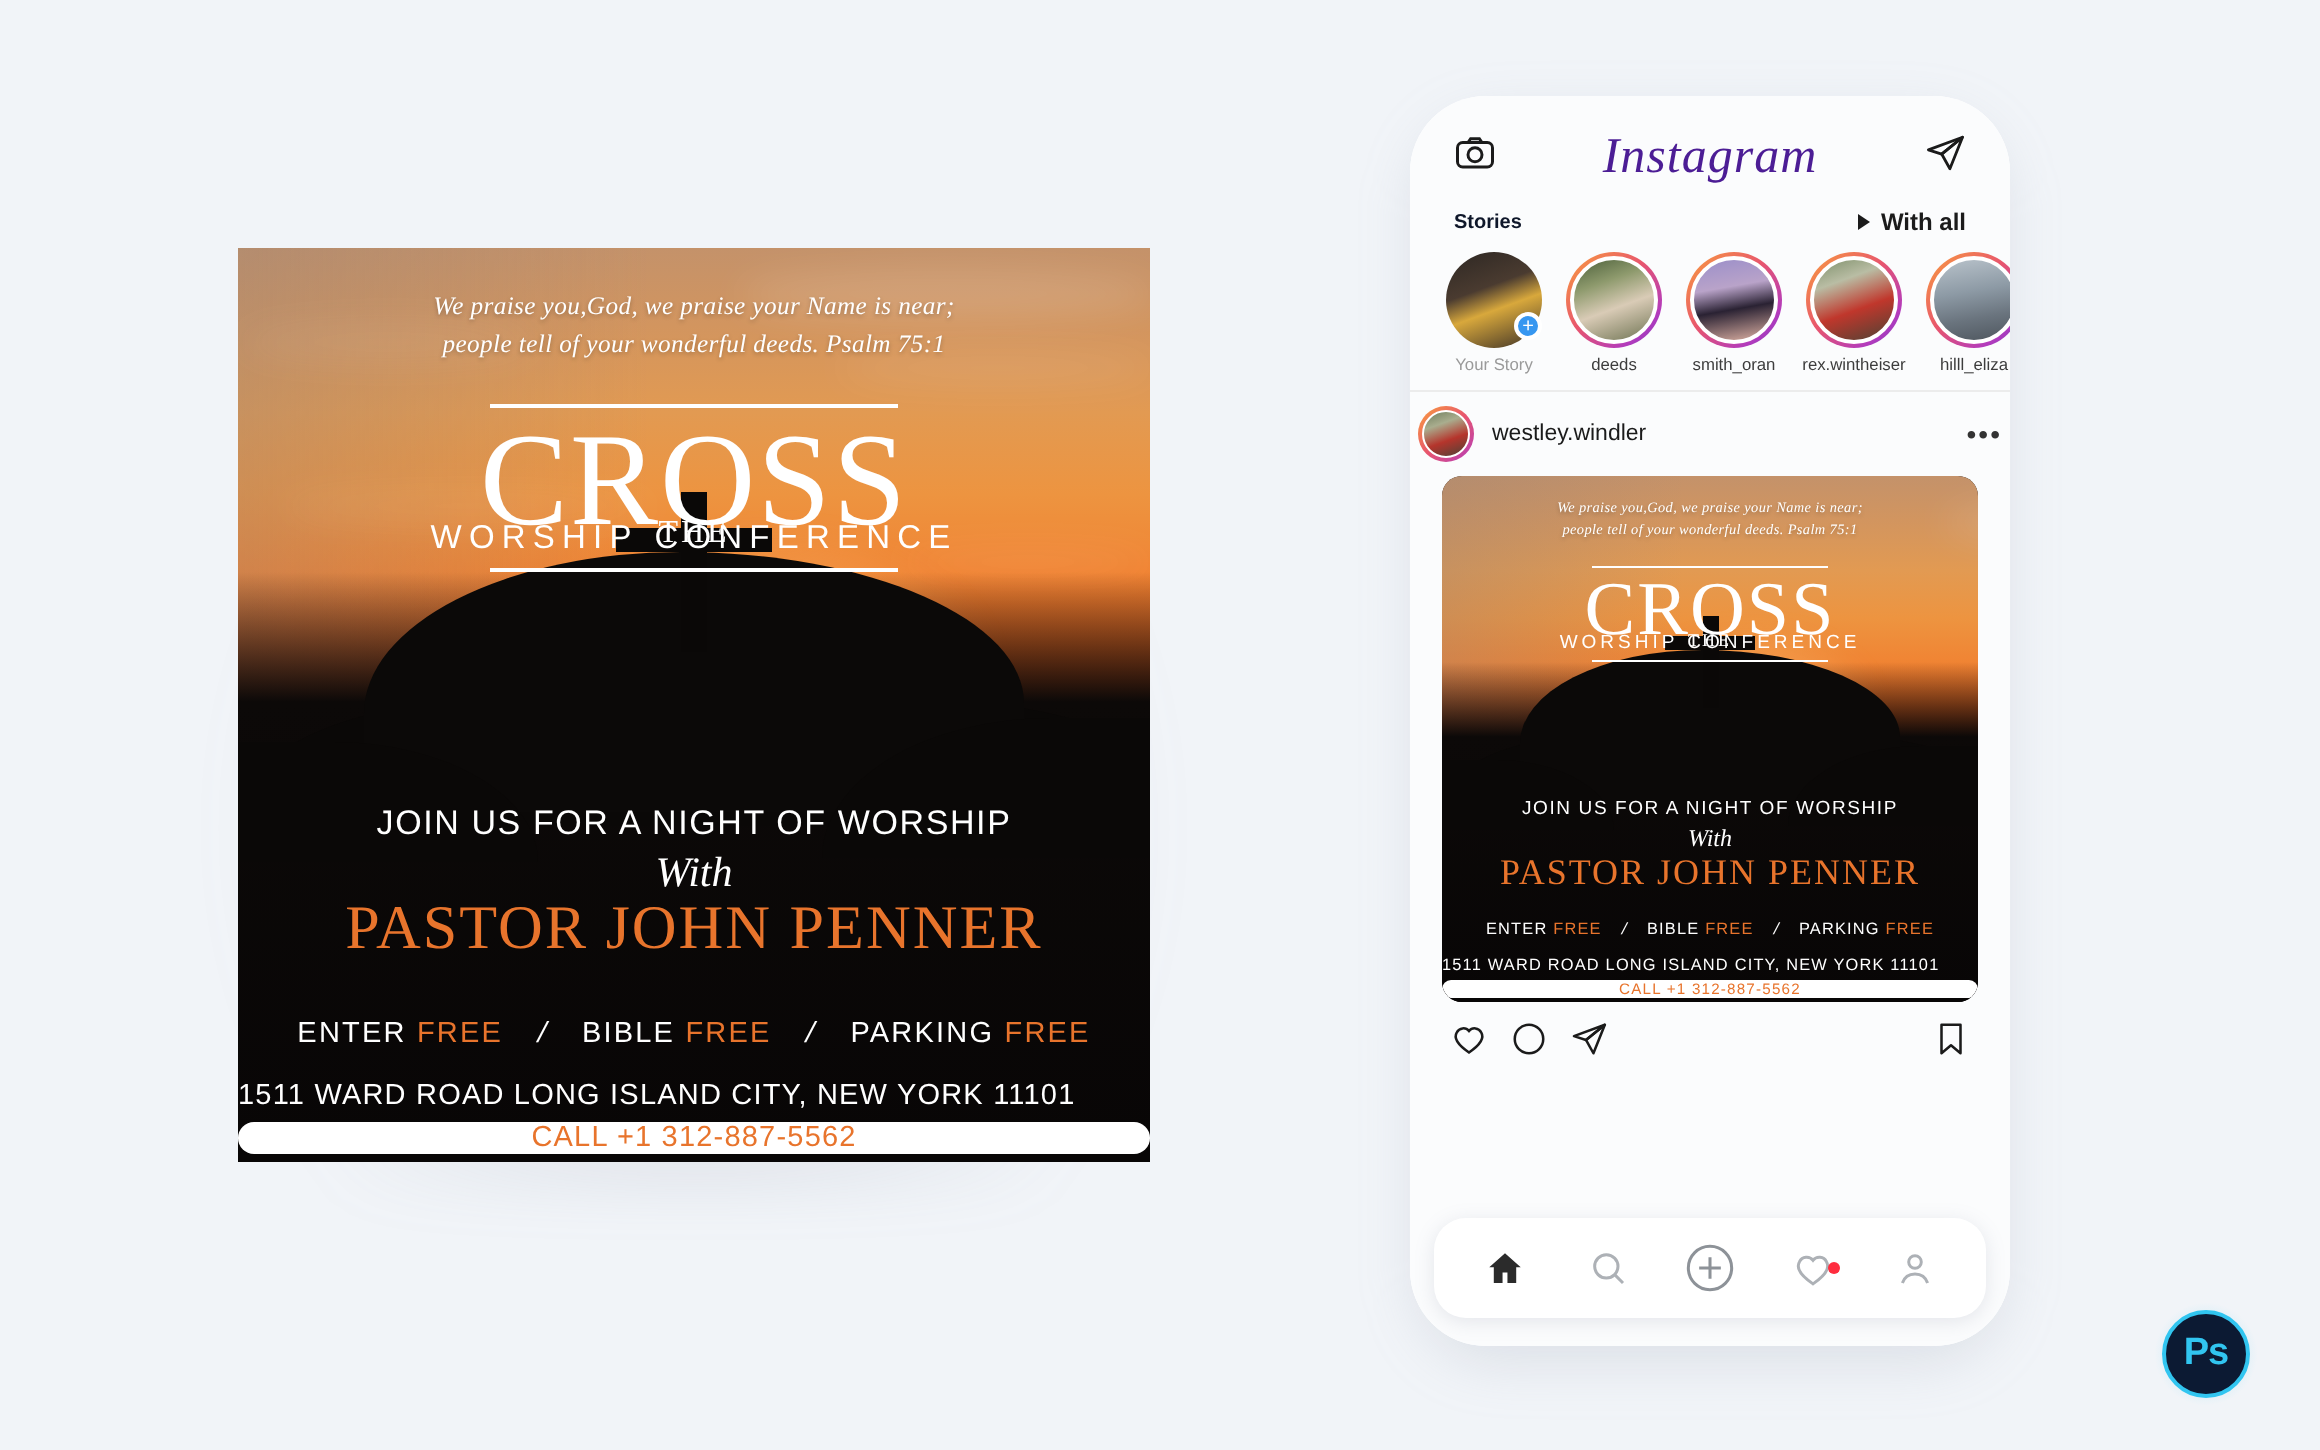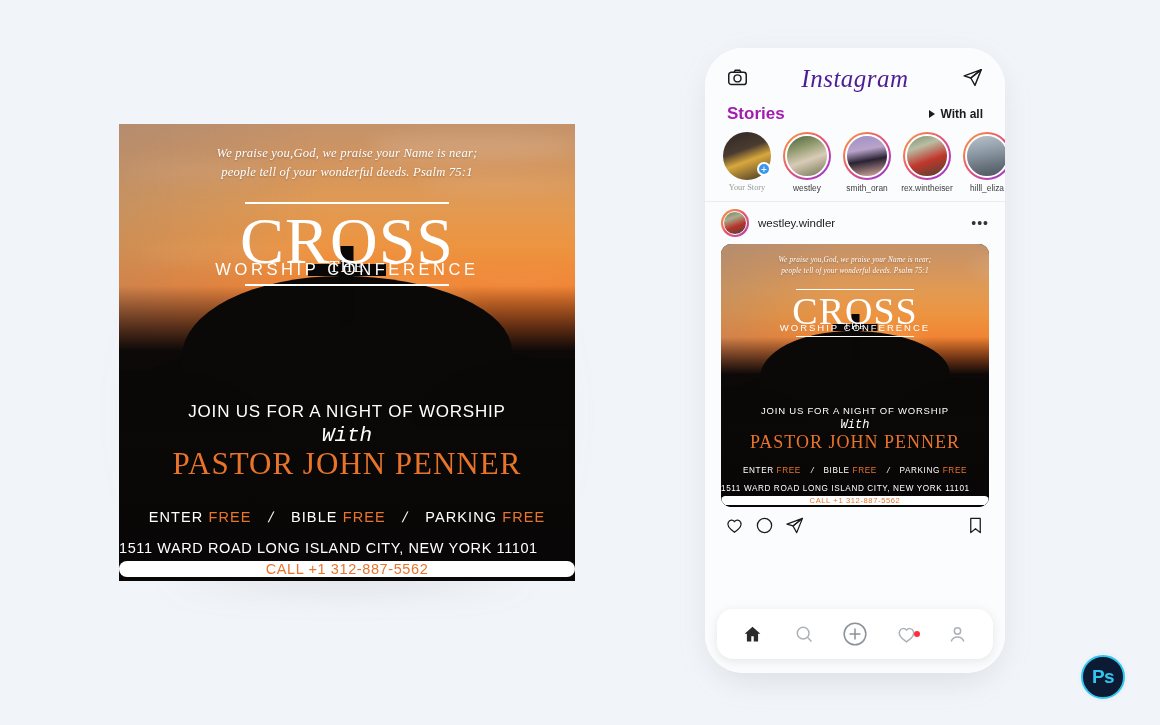--- a/index.html
+++ b/index.html
@@ -214,21 +214,21 @@
     left: 0; right: 0; top: 278px;
     text-align: center;
     font-size: 17px;
     letter-spacing: .8px;
     color: #fff;
   }
   .with {
     position: absolute;
     left: 0; right: 0; top: 300px;
     text-align: center;
-    font-family: Liberation Mono, monospace;
+    font-family: Liberation Serif, serif;
     font-style: italic;
     font-size: 21px;
     color: #fff;
   }
   .pastor {
     position: absolute;
     left: 0; right: 0; top: 322px;
     text-align: center;
     font-family: "Liberation Serif", serif;
     font-size: 31px;
@@ -313,21 +313,21 @@
     color: #4c1d95;
     letter-spacing: .5px;
   }
 
   .stories-head {
     display: flex;
     align-items: center;
     justify-content: space-between;
     padding: 4px 22px 6px 22px;
   }
-  .stories-label { font-size: 17px; font-weight: bold; color: #a21caf; }
+  .stories-label { font-size: 10px; font-weight: bold; color: #0f172a; }
   .watch-all { font-size: 12px; font-weight: bold; color: #1b1b1b; display: flex; align-items: center; gap: 5px;}
   .tri { width: 0; height: 0; border-left: 6px solid #1b1b1b; border-top: 4px solid transparent; border-bottom: 4px solid transparent; }
 
   .stories-row {
     display: flex;
     gap: 8px;
     padding: 2px 14px 8px 16px;
   }
   .story { width: 52px; text-align: center; position: relative; flex: 0 0 auto;}
   .story .ring {
@@ -347,21 +347,21 @@
   }
   .story.own .av { border: none; }
   .story .name {
     font-size: 8.4px;
     color: #3d3d3d;
     margin-top: 3px;
     white-space: nowrap;
     overflow: hidden;
     text-overflow: clip;
   }
-  .story.own .name { color: #9a9a9a; font-family: Liberation Serif, serif; }
+  .story.own .name { color: #9a9a9a; }
   .plus-badge {
     position: absolute;
     right: 2px; bottom: 17px;
     width: 14px; height: 14px;
     border-radius: 50%;
     background: #3797f0;
     border: 2px solid #fff;
     color: #fff;
     font-size: 10px;
     line-height: 11px;
@@ -373,21 +373,21 @@
   .p3 { background: linear-gradient(170deg,#9b8fc9 0%,#b9a3c9 35%,#2a2233 60%,#e0b3a5 100%); }
   .p4 { background: linear-gradient(160deg,#7d8f6a 0%,#b9bda4 28%,#c0372c 60%,#4b4335 100%); }
   .p5 { background: linear-gradient(170deg,#b9c3cb 0%,#8d9aa5 40%,#6a747e 70%,#4e565e 100%); }
   .p6 { background: linear-gradient(160deg,#6e7d5c 0%,#a9ad8e 30%,#b5352c 62%,#4a4338 100%); }
 
   
   .post-head {
     display: flex;
     align-items: center;
     gap: 9px;
-    padding: 7px 16px;
+    padding: 7px 4px;
     border-top: 1px solid #ececec;
   }
   .post-av-ring {
     width: 28px; height: 28px; border-radius: 50%;
     padding: 1.6px;
     background: linear-gradient(135deg, #f9a03c 0%, #e8566d 50%, #b33bbd 100%);
   }
   .post-av { width: 100%; height: 100%; border-radius: 50%; border: 1.6px solid #fff; overflow: hidden;}
   .post-user { font-size: 11.5px; color: #1b1b1b; flex: 1; }
   .dots { font-size: 14px; color: #333; letter-spacing: 1px; }
@@ -584,21 +584,21 @@
           <div class="ring">
               <div class="av p1"></div>
             </div>
           <div class="plus-badge">+</div>
           <div class="name">Your Story</div>
         </div>
         <div class="story">
           <div class="ring">
               <div class="av p2"></div>
             </div>
-          <div class="name">westley</div>
+          <div class="name">deeds</div>
         </div>
         <div class="story">
           <div class="ring">
               <div class="av p3"></div>
             </div>
           <div class="name">smith_oran</div>
         </div>
         <div class="story">
           <div class="ring">
               <div class="av p4"></div>

